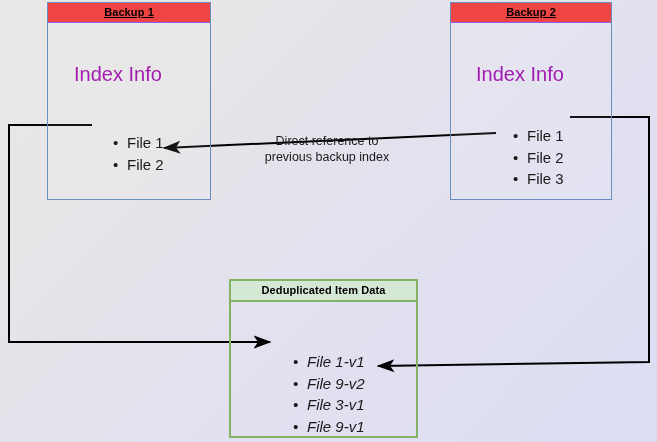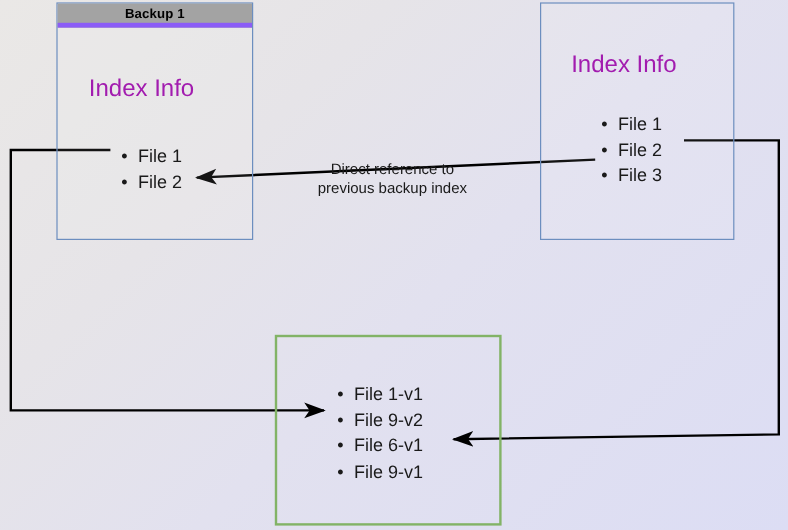--- a/index.html
+++ b/index.html
@@ -50,51 +50,53 @@
     position: relative;
     height: calc(100% - 20px);
   }
 
   
   .node.blue {
     border: 1px solid #6c8ebf;
     background: rgba(255,255,255,0.08);
   }
   .node.blue .node-header {
-    background: #a3a3a3;
-    border-bottom: 4px solid #8b5cf6;
+    background: #ef4444;
+    border-bottom: 1px solid #8b5cf6;
+    text-decoration: underline;
   }
   .node.blue .node-body {
     background: transparent;
   }
 
   
   .node.green {
     border: 2px solid #82b366;
   }
   .node.green .node-header {
     background: #d5e8d4;
     border-bottom: 2px solid #82b366;
     height: 21px;
     line-height: 19px;
   }
   .node.green .node-body {
     height: calc(100% - 21px);
+    font-style: italic;
   }
 
   
   .index-label {
     position: absolute;
     font-size: 20px;
     color: #a21caf;
     white-space: nowrap;
   }
   ul.file-list {
     position: absolute;
-    margin: 4px;
+    margin: 16px;
     padding: 0;
     list-style: none;
   }
   ul.file-list li {
     font-size: 15px;
     color: #1a1a1a;
     line-height: 21.5px;
     white-space: nowrap;
     position: relative;
     padding-left: 14px;
@@ -147,36 +149,38 @@
     <div class="node-body">
       <div class="index-label" style="left:26px; top:40px;">Index Info</div>
       <ul class="file-list" style="left:49px; top:93px;">
         <li>File 1</li>
         <li>File 2</li>
       </ul>
     </div>
   </div>
 
   <div class="node blue" style="left:450px; top:2px; width:162px; height:198px;">
+    <div class="node-header">Backup 2</div>
     <div class="node-body">
       <div class="index-label" style="left:25px; top:40px;">Index Info</div>
       <ul class="file-list" style="left:46px; top:86px;">
         <li>File 1</li>
         <li>File 2</li>
         <li>File 3</li>
       </ul>
     </div>
   </div>
 
   <div class="node green" style="left:229px; top:279px; width:189px; height:159px;">
+    <div class="node-header">Deduplicated Item Data</div>
     <div class="node-body">
       <ul class="file-list" style="left:46px; top:33px;">
         <li>File 1-v1</li>
         <li>File 9-v2</li>
-        <li>File 6-v1</li>
+        <li>File 3-v1</li>
         <li>File 9-v1</li>
       </ul>
     </div>
   </div>
 
   <div class="edge-label" style="left:243px; top:123px; width:168px;">Direct reference to
 previous backup index</div>
 
 </div>
 

